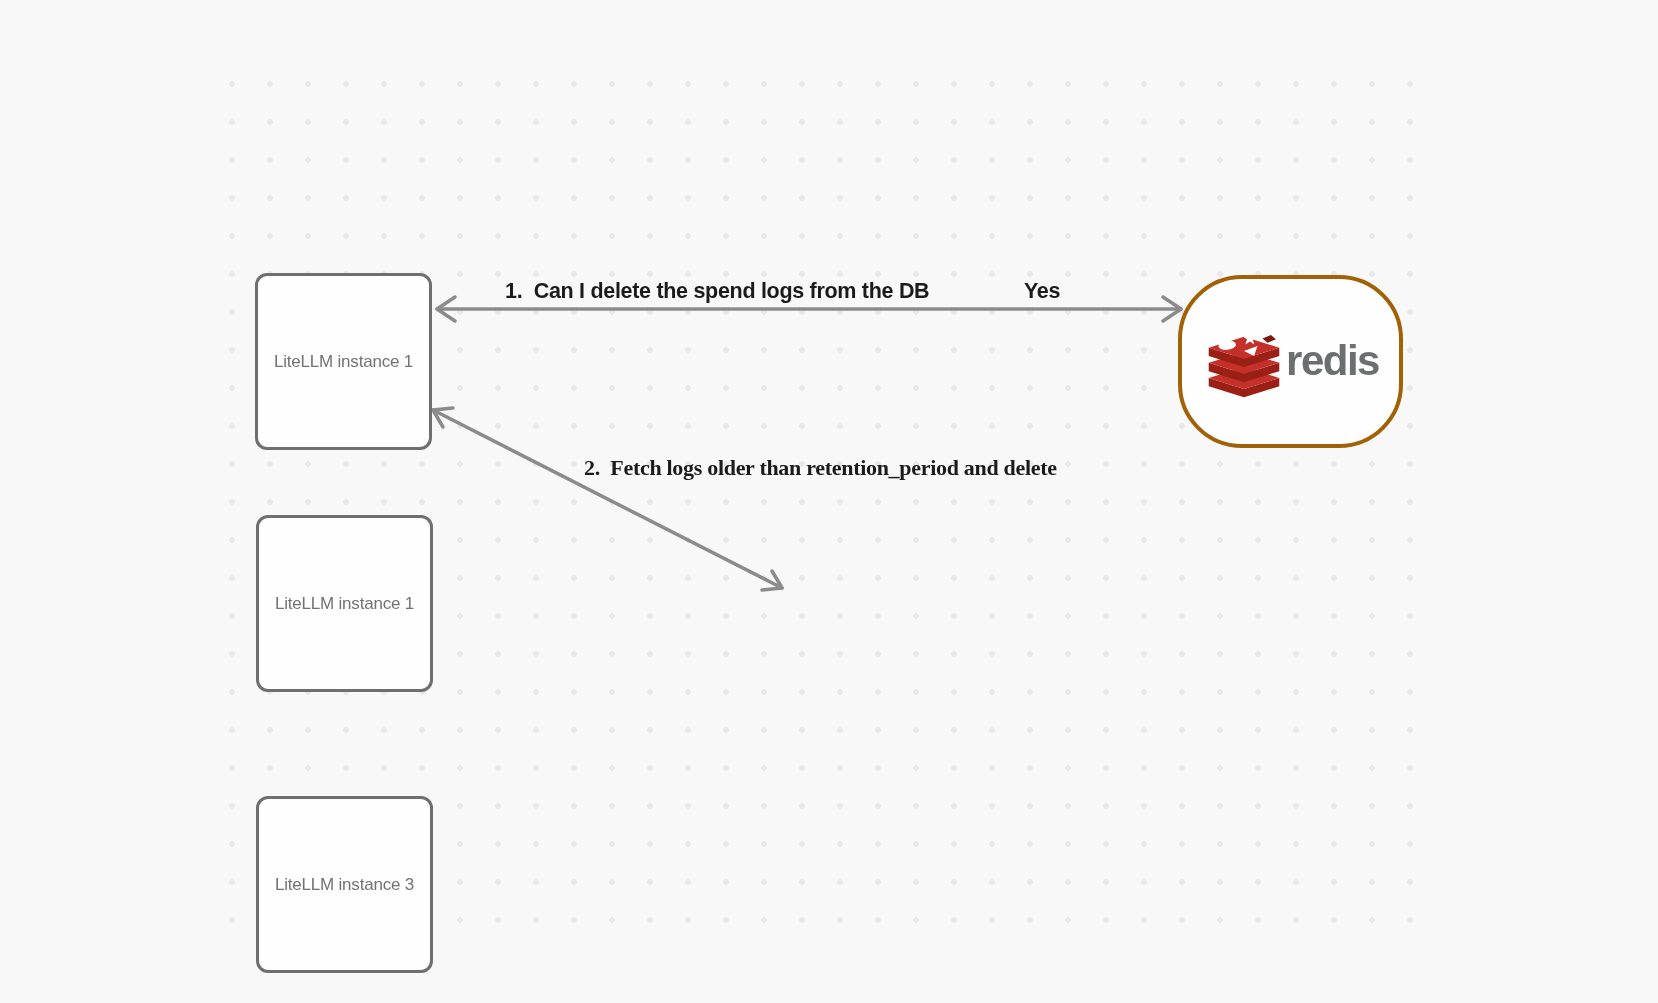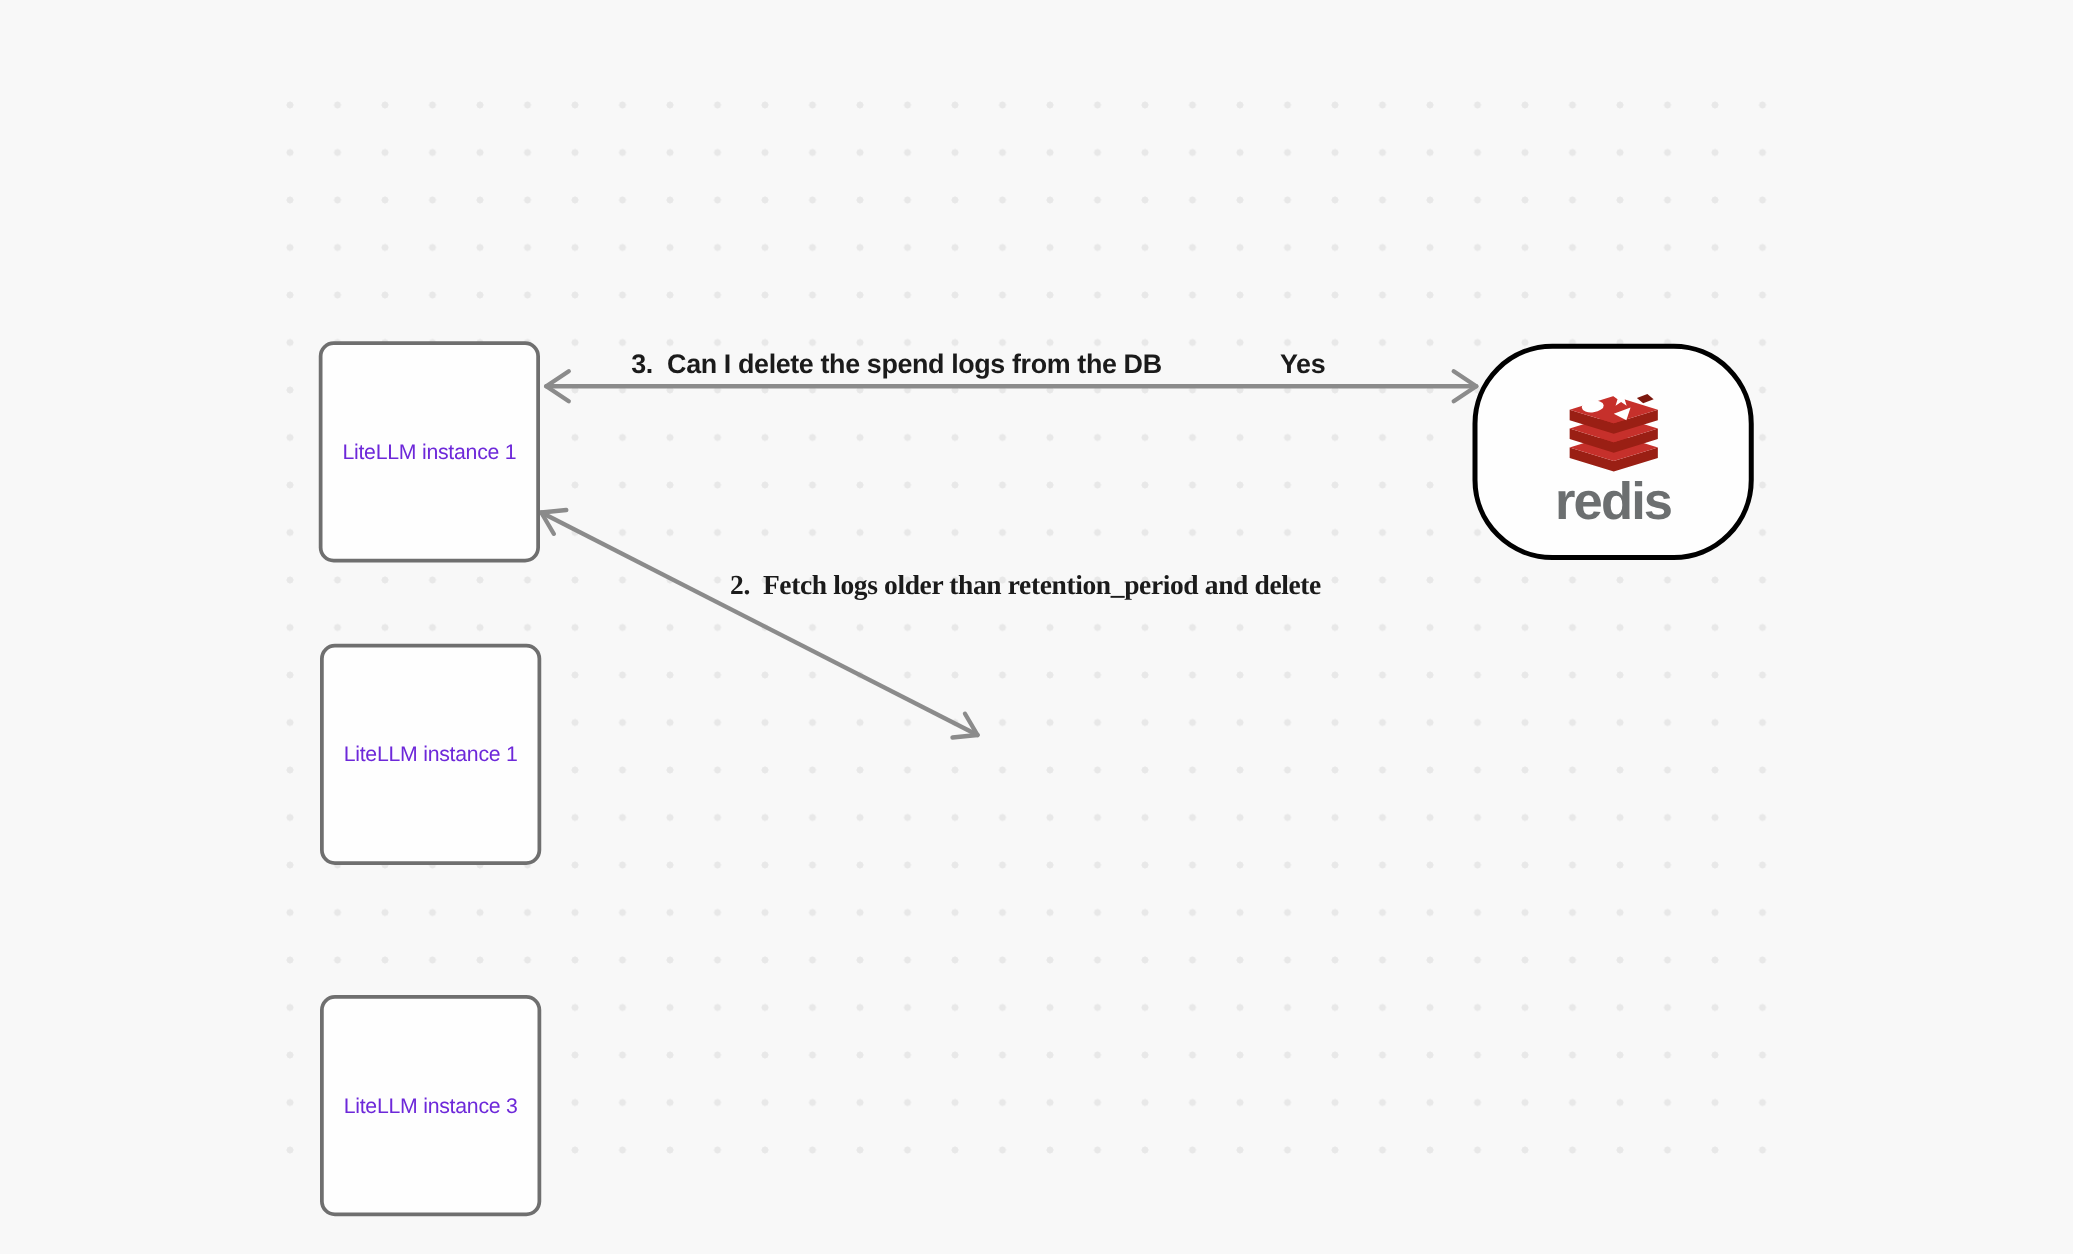--- a/index.html
+++ b/index.html
@@ -35,21 +35,21 @@
     width: 177px; height: 177px;
     box-sizing: border-box;
     background: #fefefe;
     border: 3.5px solid #6f6f6f;
     border-radius: 12px;
     display: flex; align-items: center; justify-content: center;
     text-align: center;
   }
   .node span {
     font-size: 17px;
-    color: #6d28d9;
+    color: #737373;
     letter-spacing: -0.2px;
     white-space: nowrap;
   }
   .box1 { left: 255px; top: 273px; }
   .box2 { left: 256px; top: 515px; }
   .box3 { left: 256px; top: 796px; }
 
   
   .label {
     position: absolute;
@@ -62,23 +62,23 @@
   .yes { left: 1024px; top: 279px; font-size: 21.5px; }
   .l2  { left: 584px;  top: 455px; font-size: 22px; font-family: Liberation Serif, serif; }
 
   
   .redis-node {
     position: absolute;
     left: 1178px; top: 275px;
     width: 225px; height: 173px;
     box-sizing: border-box;
     background: #fefefe;
-    border: 4px solid #000000;
+    border: 4px solid #a16207;
     border-radius: 64px;
-    display: flex; flex-direction: column;
+    display: flex; 
     align-items: center; justify-content: center;
   }
   .redis-word {
     font-size: 42px;
     font-weight: bold;
     color: #6c6f70;
     letter-spacing: -1.5px;
     line-height: 1;
     margin-top: -2px;
   }
@@ -123,21 +123,21 @@
   <div class="node box1">
     <span>LiteLLM instance 1</span>
   </div>
   <div class="node box2">
     <span>LiteLLM instance 1</span>
   </div>
   <div class="node box3">
     <span>LiteLLM instance 3</span>
   </div>
 
-  <div class="label l1">3.  Can I delete the spend logs from the DB</div>
+  <div class="label l1">1.  Can I delete the spend logs from the DB</div>
   <div class="label yes">Yes</div>
   <div class="label l2">2.  Fetch logs older than retention_period and delete</div>
 
   <div class="redis-node">
     <svg width="84" height="80" viewBox="0 0 100 94">
 
       <path d="M8,66 L50,79 L92,66 L92,76 L50,89 L8,76 Z" fill="#9a1f14"></path>
       <path d="M8,66 L50,53 L92,66 L50,79 Z" fill="#c6302b"></path>
 
       <path d="M8,48 L50,61 L92,48 L92,58 L50,71 L8,58 Z" fill="#9a1f14"></path>

